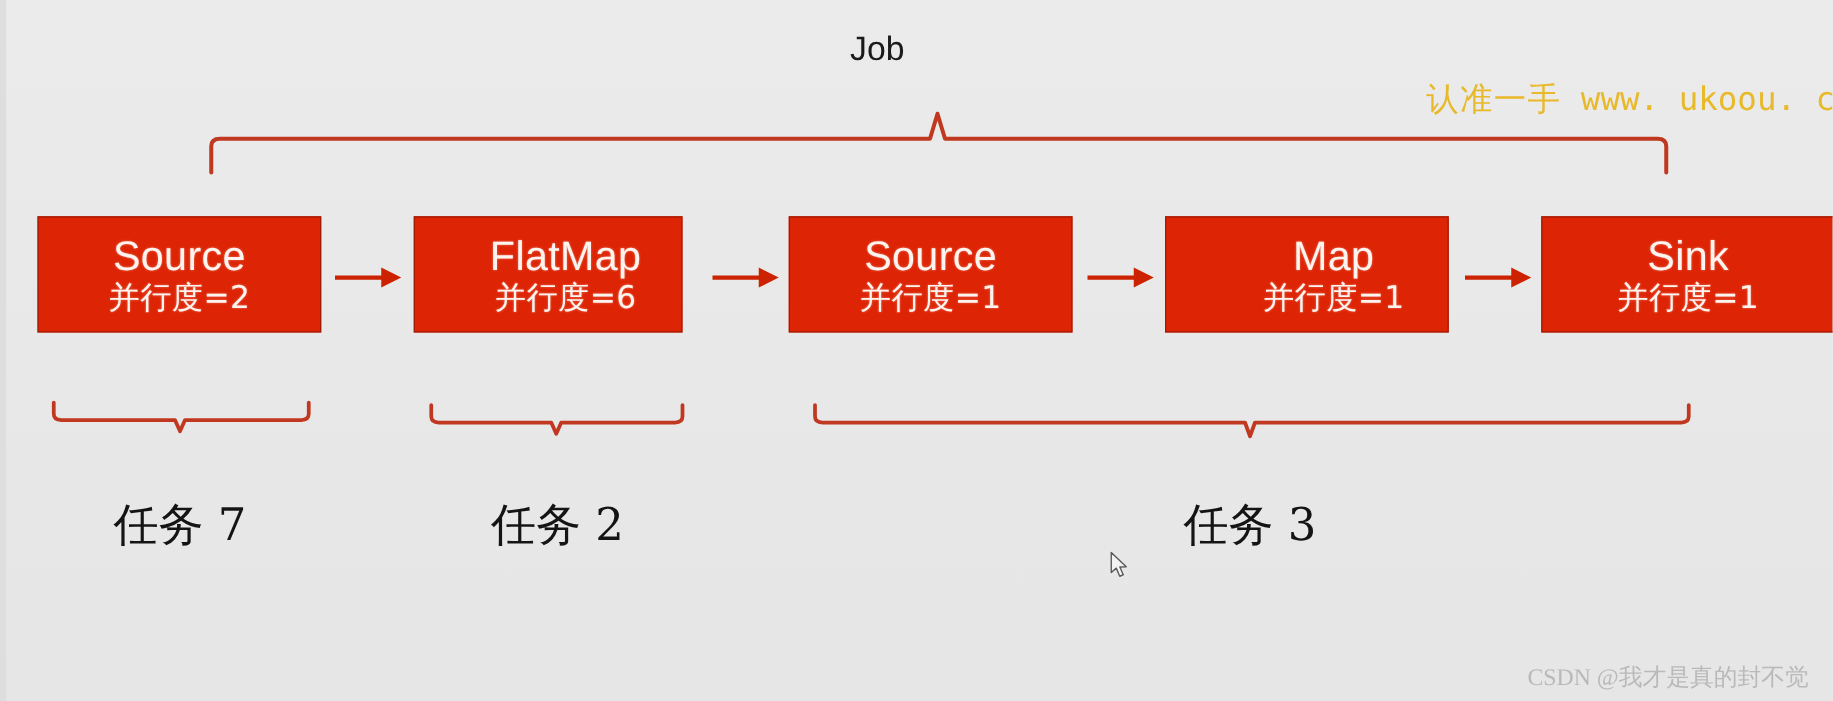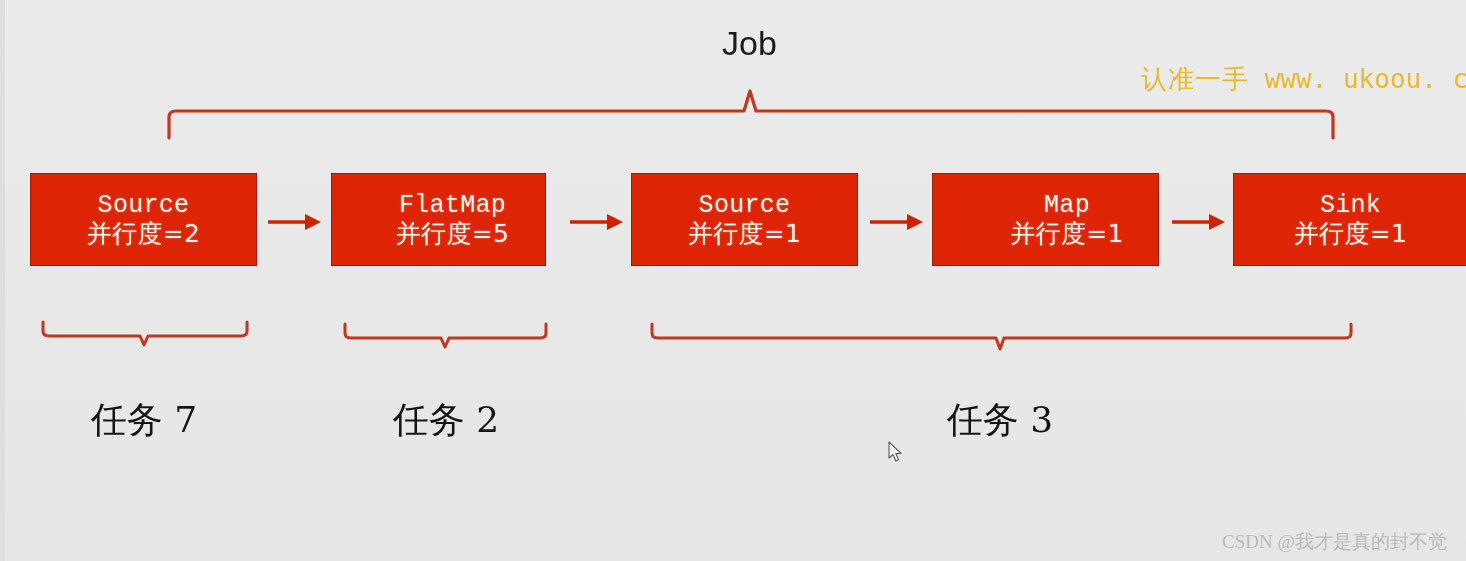--- a/index.html
+++ b/index.html
@@ -24,22 +24,22 @@
   }
   
   .edge-band {
     position: absolute;
     left: 0; top: 0;
     width: 5px; height: 561px;
     background: #dededf;
   }
   .job-title-inner {
     position: absolute;
-    left: 722px; top: 24px;
-    font-size: 34px;
+    left: 680px; top: 24px;
+    font-size: 27px;
     color: #1b1b1b;
   }
 
   
   .watermark-url {
     position: absolute;
     left: 1141px; top: 62px;
     font-size: 26px;
     color: #e8b92a;
     white-space: nowrap;
@@ -68,22 +68,22 @@
     border: 1px solid #a01b05;
     box-sizing: border-box;
     display: flex;
     flex-direction: column;
     align-items: center;
     justify-content: center;
     color: #fdf3ef;
     line-height: 1.12;
   }
   .op-name {
-    font-size: 25px;
-    font-family: Liberation Mono, monospace;
+    font-size: 33px;
+    font-family: Liberation Sans, sans-serif;
     letter-spacing: 0.3px;
     text-shadow: 0 0 2px rgba(255,200,180,0.55);
   }
   .op-par {
     font-size: 25px;
     font-family: "DejaVu Sans", sans-serif;
     letter-spacing: 0.3px;
     text-shadow: 0 0 2px rgba(255,200,180,0.55);
   }
 
@@ -161,21 +161,21 @@
     </g>
   </svg>
 
   <div class="op-box" style="left:30px; width:227px;">
     <span class="op-name">Source</span>
     <span class="op-par">并行度=2</span>
   </div>
 
   <div class="op-box" style="left:331px; width:215px;padding-left:28px;">
     <span class="op-name">FlatMap</span>
-    <span class="op-par">并行度=5</span>
+    <span class="op-par">并行度=6</span>
   </div>
 
   <div class="op-box" style="left:631px; width:227px;">
     <span class="op-name">Source</span>
     <span class="op-par">并行度=1</span>
   </div>
 
   <div class="op-box" style="left:932px; width:227px;padding-left:43px;">
     <span class="op-name">Map</span>
     <span class="op-par">并行度=1</span>

